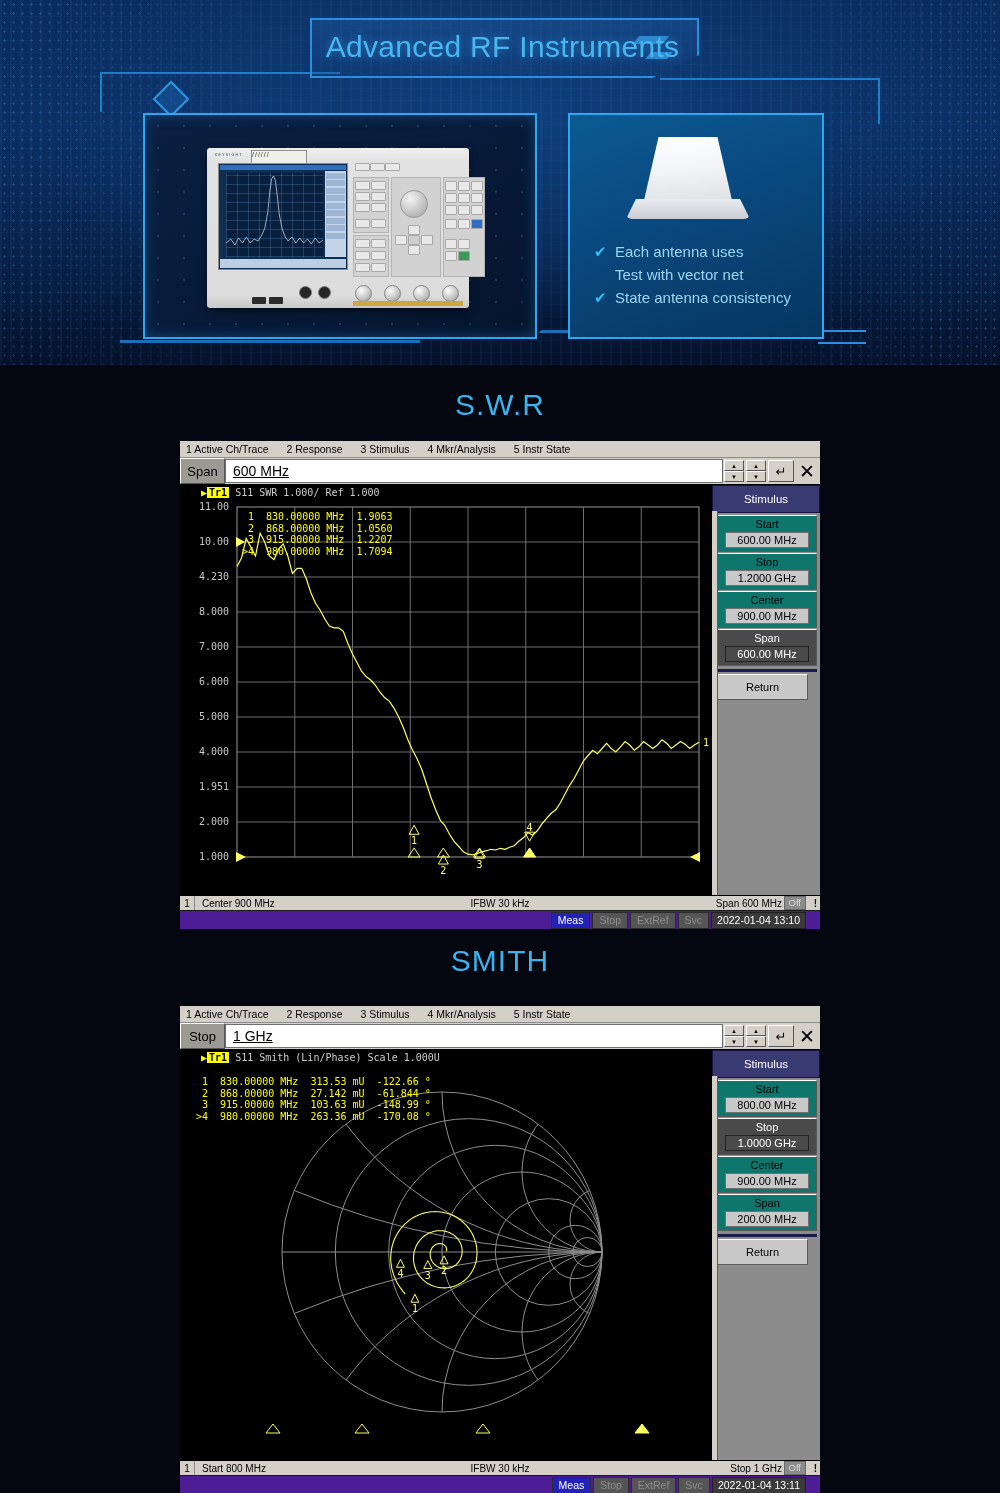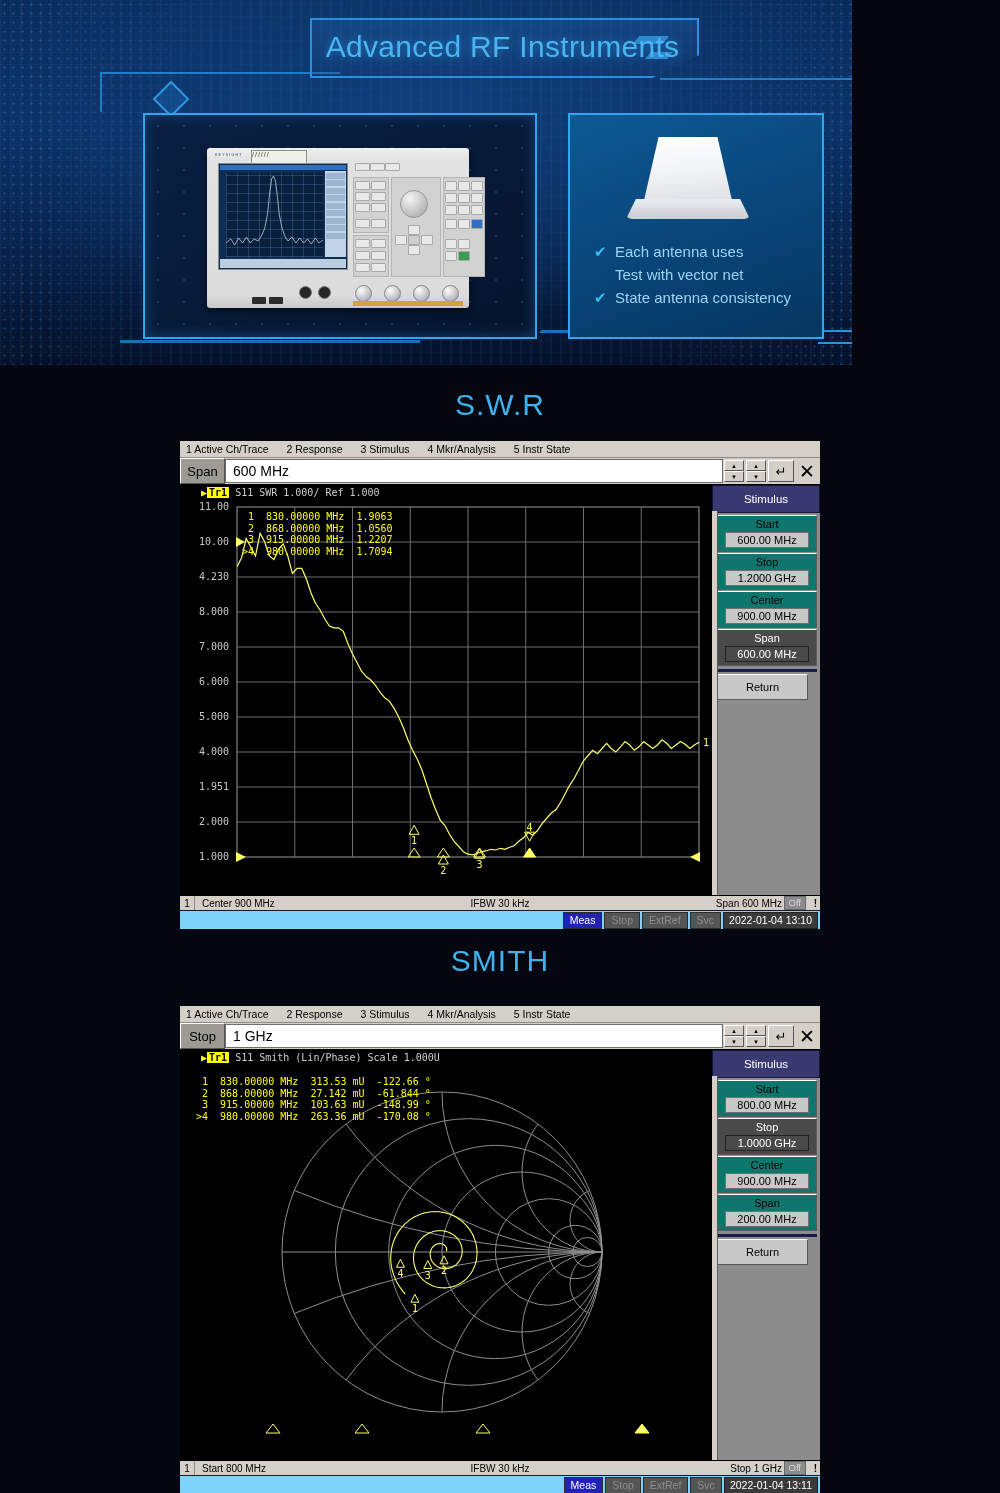--- a/index.html
+++ b/index.html
@@ -6,21 +6,21 @@
   body{
     width:1000px;height:1493px;
     background:#04070f;
     font-family:"Liberation Sans", sans-serif;
     overflow:hidden;
     position:relative;
   }
 
   
   .banner{
-    position:absolute;left:0;top:0;width:852px;height:365px;
+    position:absolute;left:0;top:0;width:1000px;height:365px;
     background:
       radial-gradient(ellipse 700px 300px at 50% 30%, #0f3f7a 0%, rgba(10,42,85,0) 70%),
       linear-gradient(180deg,#0a2c5c 0%,#0b2f63 35%,#08224a 70%,#04112a 100%);
     overflow:hidden;
   }
   .circuit{
     position:absolute;inset:0;
     background-image:
       repeating-linear-gradient(90deg, rgba(90,170,255,.07) 0 2px, transparent 2px 10px),
       repeating-linear-gradient(0deg, rgba(90,170,255,.05) 0 1px, transparent 1px 12px);
@@ -162,21 +162,21 @@
   .entryrow{
     height:26px;background:#d4d0c8;display:flex;align-items:stretch;
     border-bottom:1px solid #000;
   }
   .entrylabel{
     width:43px;background:#9b9b93;border:1px solid #fff;border-right-color:#555;border-bottom-color:#555;
     display:flex;align-items:center;justify-content:center;font-size:13px;color:#000;
   }
   .entryval{
     flex:1;background:#fff;border:1px solid #6f6f6f;margin:1px 0;
-    display:flex;align-items:center;padding-left:7px;font-size:14px;color:#000;
+    display:flex;align-items:center;padding-left:7px;font-size:14px;color:#000;text-decoration:underline;
   }
   .spin{width:20px;display:flex;flex-direction:column;margin:2px 1px;}
   .spin i{
     flex:1;background:#d4d0c8;border:1px solid #fff;border-right-color:#555;border-bottom-color:#555;
     display:flex;align-items:center;justify-content:center;font-size:6px;color:#000;line-height:1;
   }
   .btn-sq{
     width:24px;margin:2px 1px;background:#d4d0c8;
     border:1px solid #fff;border-right-color:#555;border-bottom-color:#555;
     display:flex;align-items:center;justify-content:center;font-size:13px;color:#000;
@@ -242,22 +242,22 @@
   .sk-sep{height:3px;background:#1a1a4d;margin:3px 3px 2px 5px;}
   .sk-return{
     margin:1px 12px 1px 5px;background:#c8c8c8;
     border:1px solid #fff;border-right-color:#5a5a5a;border-bottom-color:#5a5a5a;
     text-align:center;font-size:11px;color:#000;padding:6px 0;
   }
   .sk-rail{position:absolute;left:0;top:26px;bottom:0;width:5px;background:#d4d0c8;border-right:1px solid #5a5a5a;}
 
   
   .instbar{
-    height:18px;background:#7dd3fc;display:flex;align-items:center;
-    justify-content:flex-end;gap:2px;padding-right:2px;
+    height:18px;background:#4c1d95;display:flex;align-items:center;
+    justify-content:flex-end;gap:2px;padding-right:14px;
     border-top:1px solid #1a1a1a;
   }
   .ib{font-size:10.5px;padding:1px 6px;line-height:13px;border:1px solid #2c2c2c;}
   .ib.meas{background:#2222b8;color:#fff;}
   .ib.dim{background:#555;color:#8e8e8e;}
   .ib.clock{background:#3a3a3a;color:#fff;padding:1px 5px;border:1px solid #222;}
 </style>
 </head>
 <body>
 

